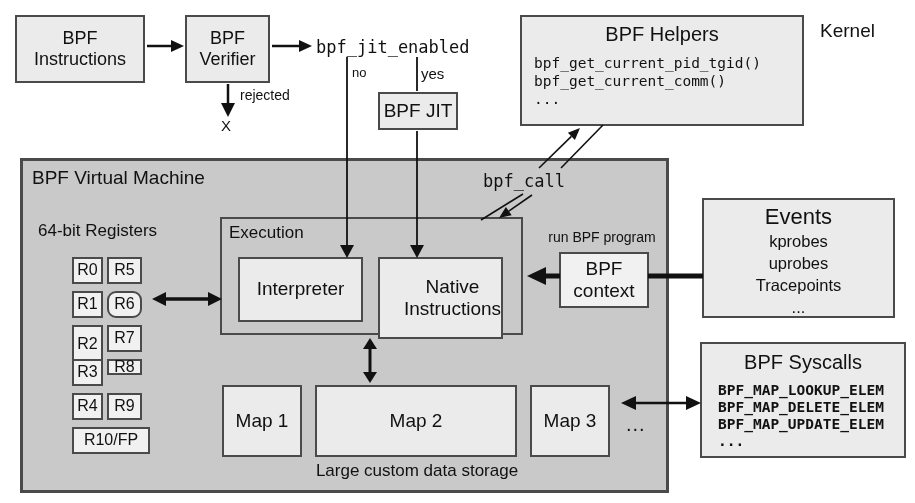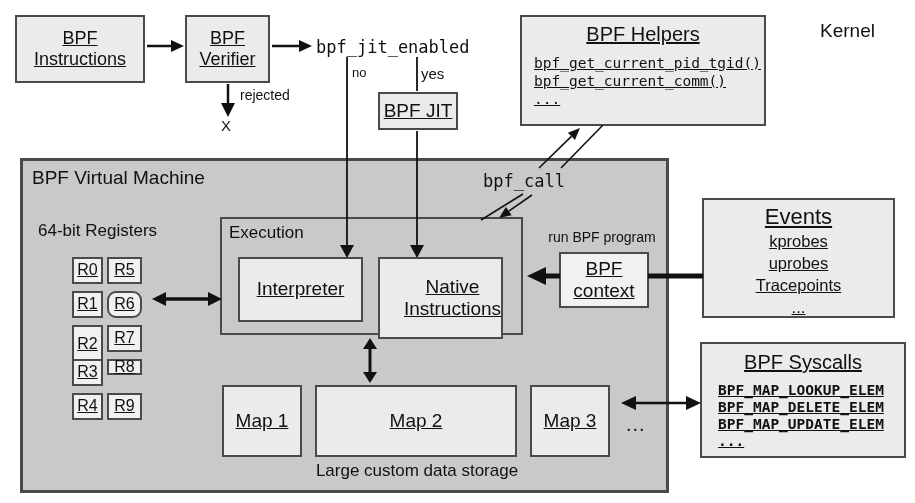--- a/index.html
+++ b/index.html
@@ -6,21 +6,21 @@
     --border:#4a4a4a; --box-fill:#ebebeb; --vm-fill:#c9c9c9;
     --register-fill:#f1f1f1; --ink:#111111; --arrow:#111111;
   }
   html,body{margin:0;padding:0;background:#fff;}
   .stage{
     position:relative; width:915px; height:503px; background:#ffffff;
     font-family:"Liberation Sans", sans-serif; color:var(--ink); overflow:hidden;
   }
   .box{
     position:absolute; box-sizing:border-box;
-    background:var(--box-fill); border:2px solid var(--border);text-decoration:underline;
+    background:var(--box-fill); border:2px solid var(--border);
   }
   .box-label{
     width:100%; height:100%; display:flex; align-items:center; justify-content:center;
     text-align:center; white-space:pre-line; line-height:1.18;
   }
   .freelabel{position:absolute; white-space:pre-line;}
   .mono{font-family:"DejaVu Sans Mono", monospace;}
   .center{text-align:center;}
   .vm{background:var(--vm-fill); border-width:3px;}
   .exec{background:var(--vm-fill);}
@@ -48,21 +48,21 @@
   <div class="freelabel mono" style="left:316px;top:37px;font-size:17px;">bpf_jit_enabled</div>
   <div class="freelabel" style="left:352px;top:65px;font-size:13px;">no</div>
   <div class="freelabel" style="left:421px;top:65px;font-size:15px;">yes</div>
   <div class="freelabel" style="left:240px;top:87px;font-size:14px;">rejected</div>
   <div class="freelabel" style="left:221px;top:117px;font-size:15px;">X</div>
 
   <div class="box" style="left:378px;top:92px;width:80px;height:38px;">
     <div class="box-label" style="font-size:19px;">BPF JIT</div>
   </div>
 
-  <div class="box" style="left:520px;top:15px;width:246px;height:111px;">
+  <div class="box" style="left:520px;top:15px;width:284px;height:111px;">
     <div class="center" style="font-size:20px;margin-top:6px;">BPF Helpers</div>
     <div class="mono codeblock" style="margin:8px 0 0 12px;font-size:14.5px;">
       <div>bpf_get_current_pid_tgid()</div>
       <div>bpf_get_current_comm()</div>
       <div>...</div>
     </div>
   </div>
 
   <div class="freelabel" style="left:820px;top:20px;font-size:19px;">Kernel</div>
 
@@ -93,20 +93,23 @@
       <div class="box-label">R3</div>
     </div>
   <div class="box reg" style="left:107px;top:359px;width:35px;height:16px;">
       <div class="box-label">R8</div>
     </div>
   <div class="box reg" style="left:72px;top:393px;width:31px;height:27px;">
       <div class="box-label">R4</div>
     </div>
   <div class="box reg" style="left:107px;top:393px;width:35px;height:27px;">
       <div class="box-label">R9</div>
+    </div>
+  <div class="box reg" style="left:72px;top:427px;width:78px;height:27px;">
+      <div class="box-label">R10/FP</div>
     </div>
 
   <div class="box exec" style="left:220px;top:217px;width:303px;height:118px;"></div>
   <div class="freelabel" style="left:229px;top:223px;font-size:17px;">Execution</div>
 
   <div class="box" style="left:238px;top:257px;width:125px;height:65px;">
     <div class="box-label" style="font-size:19px;">Interpreter</div>
   </div>
   <div class="box" style="left:378px;top:257px;width:125px;height:82px;padding-left:24px;">
     <div class="box-label" style="font-size:19px;">Native

